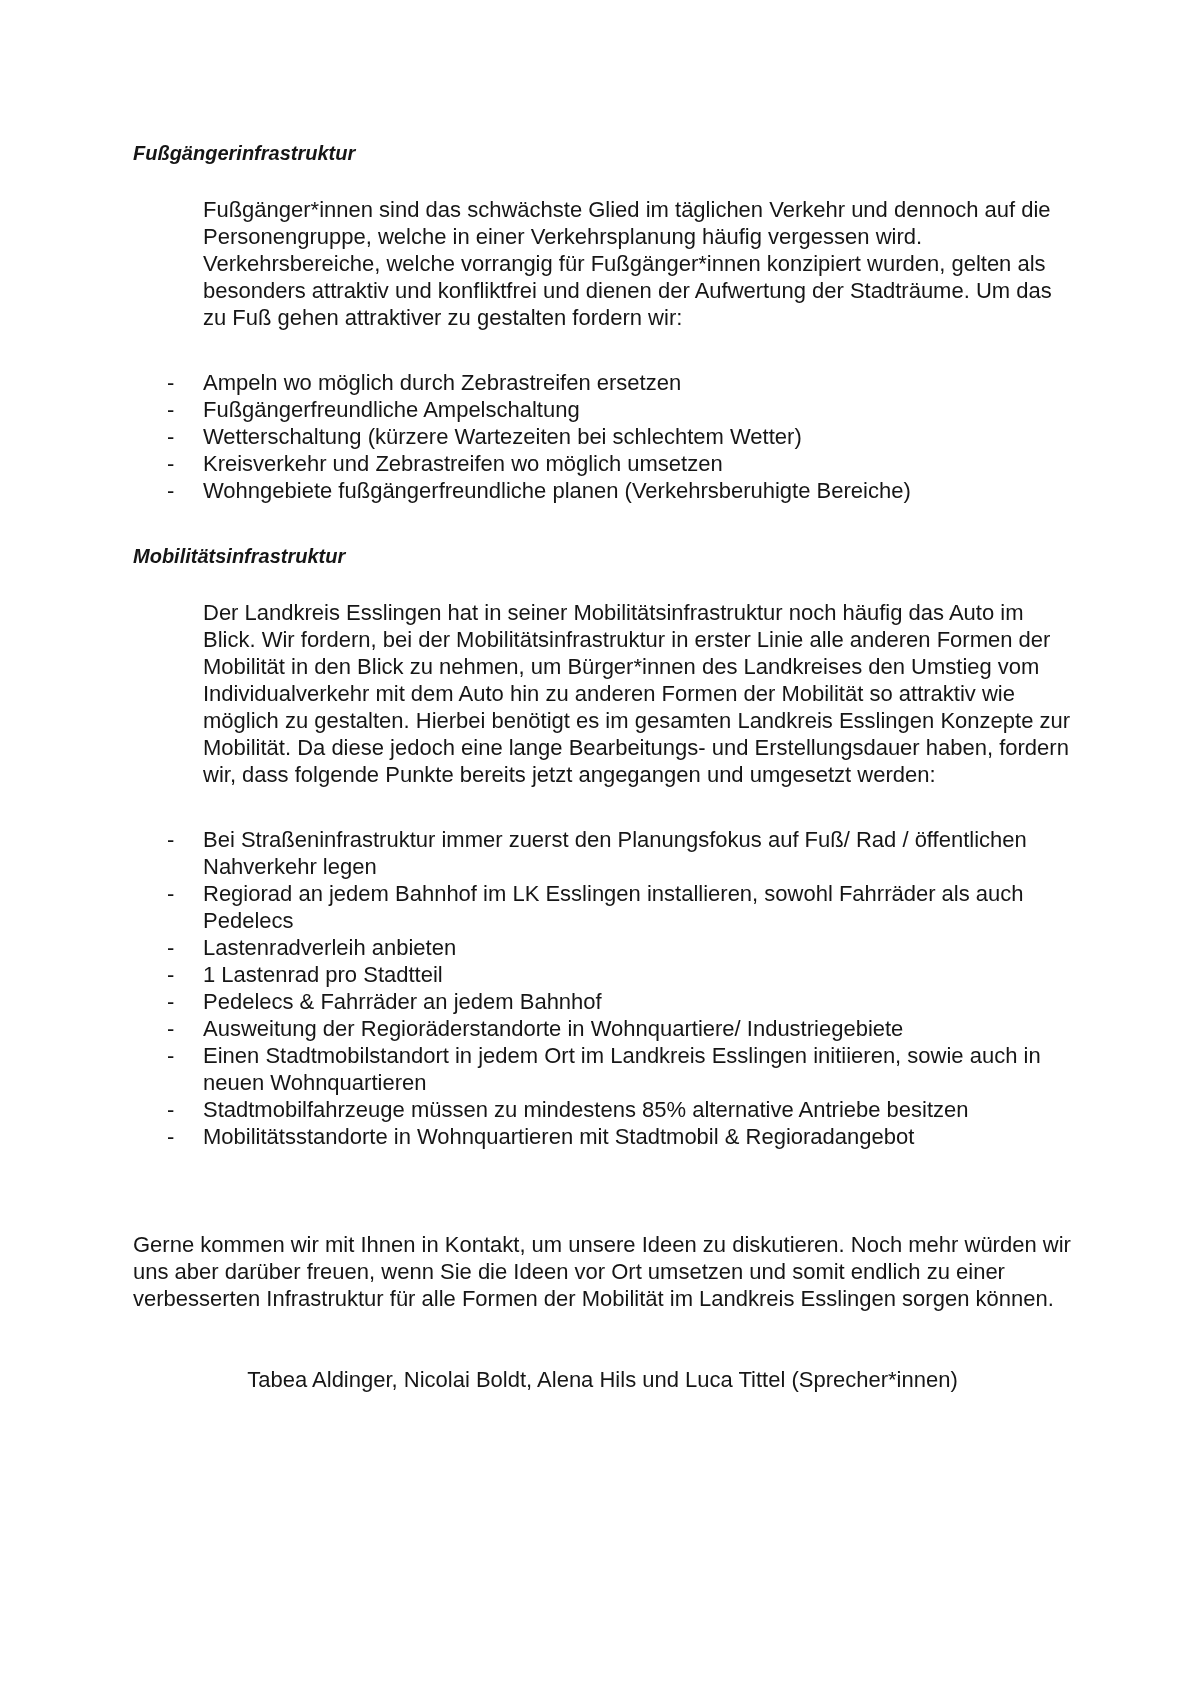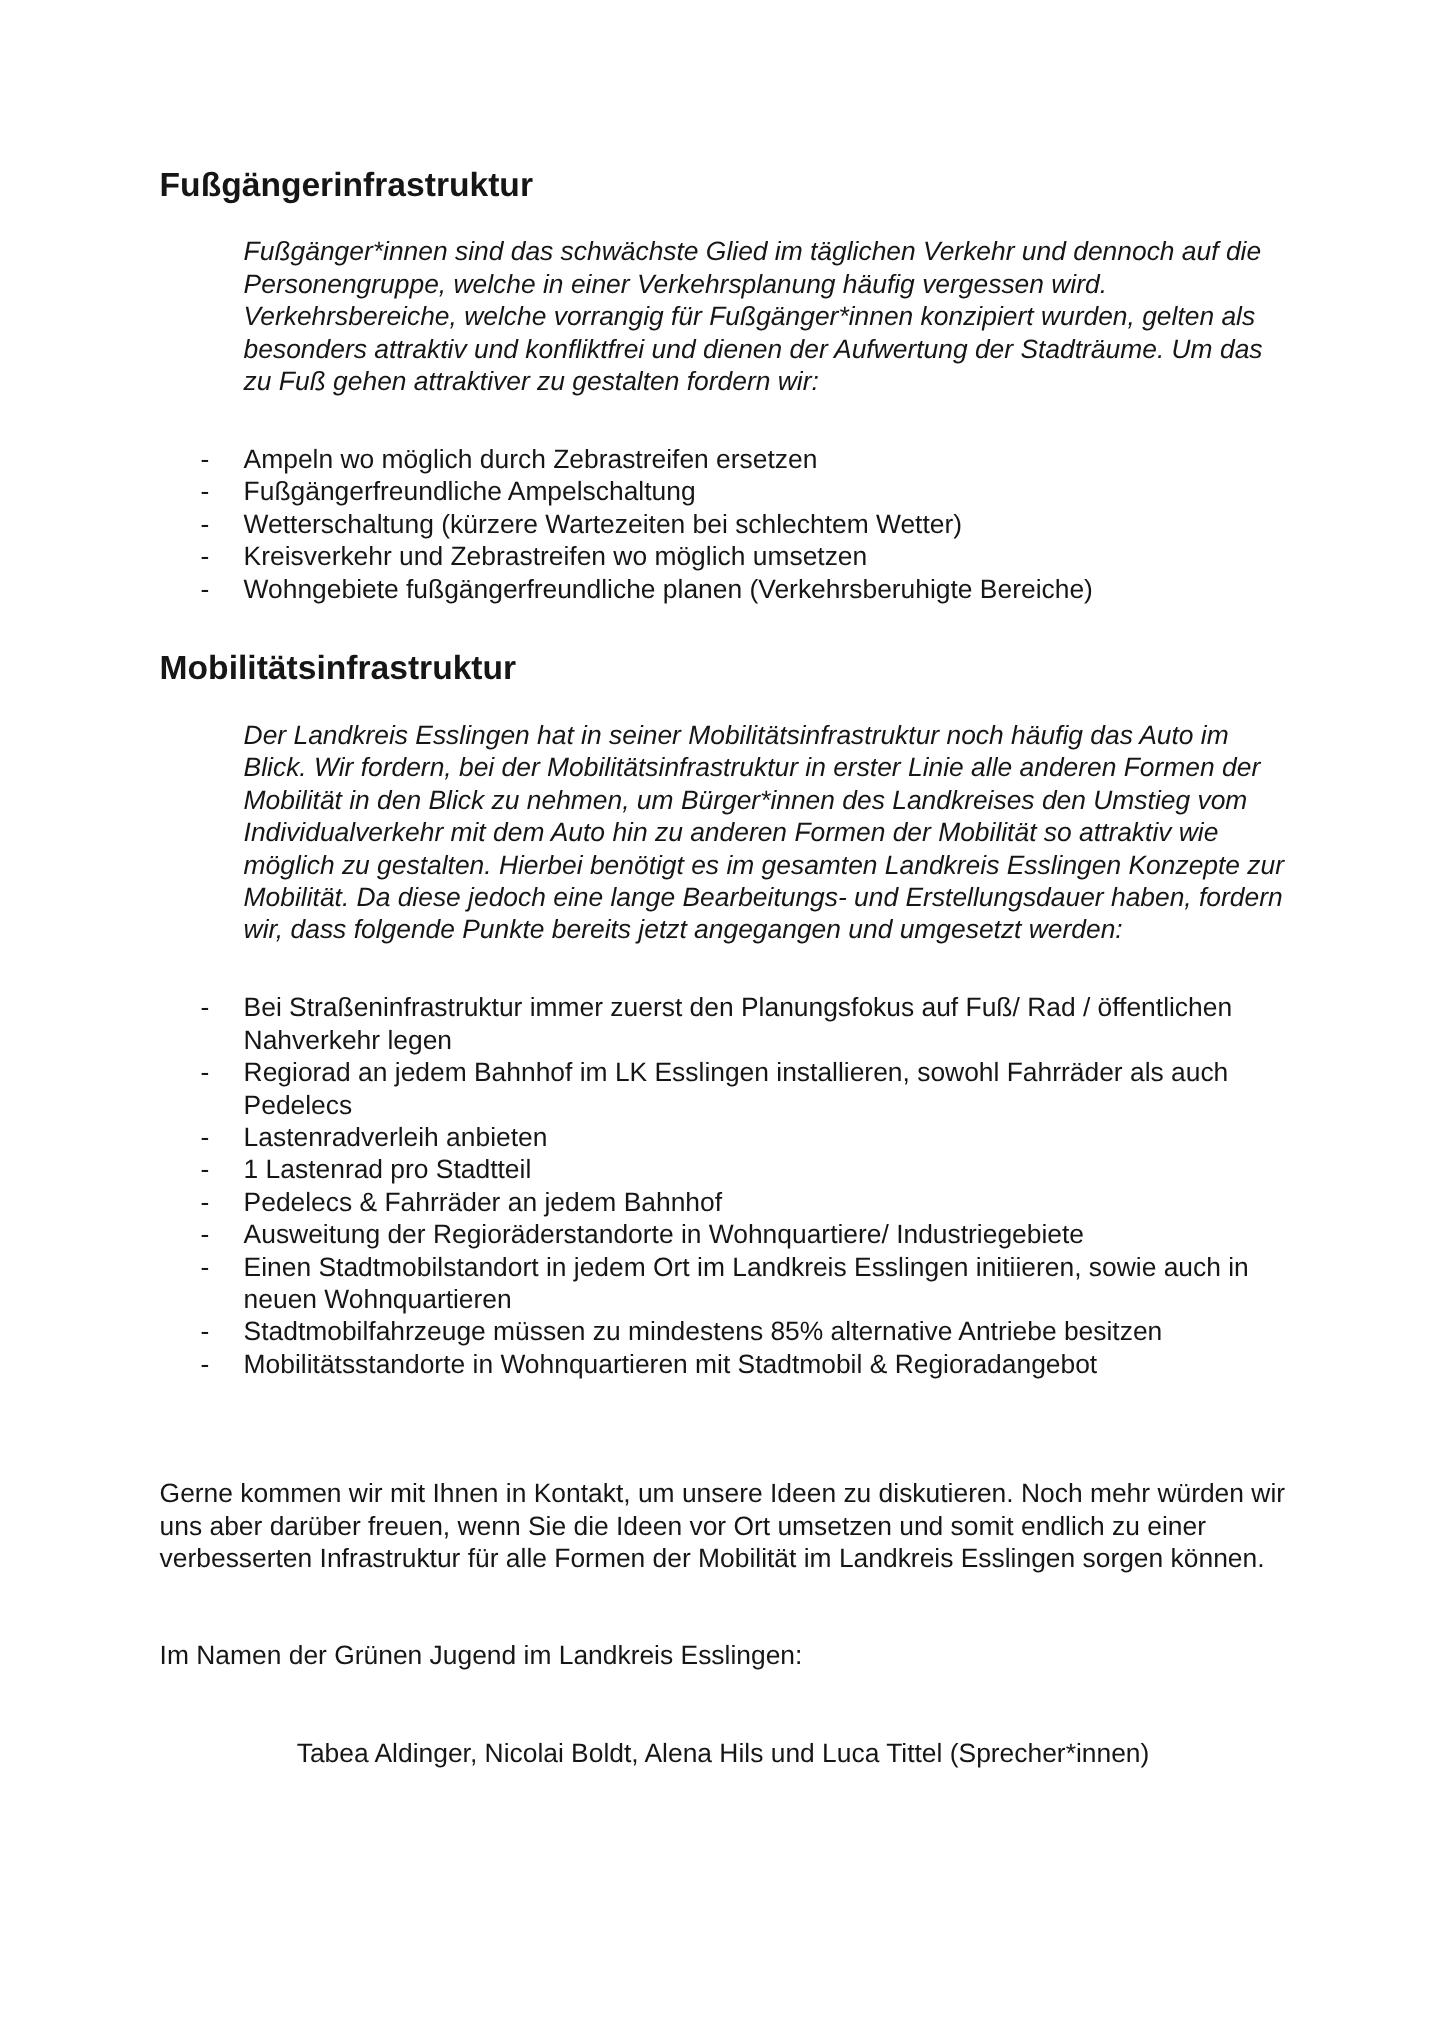--- a/index.html
+++ b/index.html
@@ -13,27 +13,27 @@
     min-height: 1697px;
     background: #ffffff;
     color: #161616;
     font-family: "Liberation Sans", "DejaVu Sans", sans-serif;
     font-size: 22px;
     line-height: 27px;
     box-sizing: border-box;
     padding: 140px 128px 60px 133px;
   }
   .heading {
-    font-size: 28px;
+    font-size: 20px;
     line-height: 27px;
     font-weight: bold;
     margin: 0;
+    font-style: italic;
   }
   .intro {
-    font-style: italic;
     margin: 29px 0 0 70px;
     max-width: 872px;
   }
   .dash-list {
     list-style: none;
     margin: 38px 0 0 0;
     padding: 0;
     max-width: 940px;
   }
   .dash-list li {
@@ -92,17 +92,16 @@
       <li>Pedelecs &amp; Fahrräder an jedem Bahnhof</li>
       <li>Ausweitung der Regioräderstandorte in Wohnquartiere/ Industriegebiete</li>
       <li>Einen Stadtmobilstandort in jedem Ort im Landkreis Esslingen initiieren, sowie auch in neuen Wohnquartieren</li>
       <li>Stadtmobilfahrzeuge müssen zu mindestens 85% alternative Antriebe besitzen</li>
       <li>Mobilitätsstandorte in Wohnquartieren mit Stadtmobil &amp; Regioradangebot</li>
     </ul>
   </section>
 
   <section class="closing-block">
     <p class="closing-para">Gerne kommen wir mit Ihnen in Kontakt, um unsere Ideen zu diskutieren. Noch mehr würden wir uns aber darüber freuen, wenn Sie die Ideen vor Ort umsetzen und somit endlich zu einer verbesserten Infrastruktur für alle Formen der Mobilität im Landkreis Esslingen sorgen können.</p>
-    <p class="on-behalf">Im Namen der Grünen Jugend im Landkreis Esslingen:</p>
     <p class="signatories">Tabea Aldinger, Nicolai Boldt, Alena Hils und Luca Tittel (Sprecher*innen)</p>
   </section>
 
 </div>
 
 </body></html>

